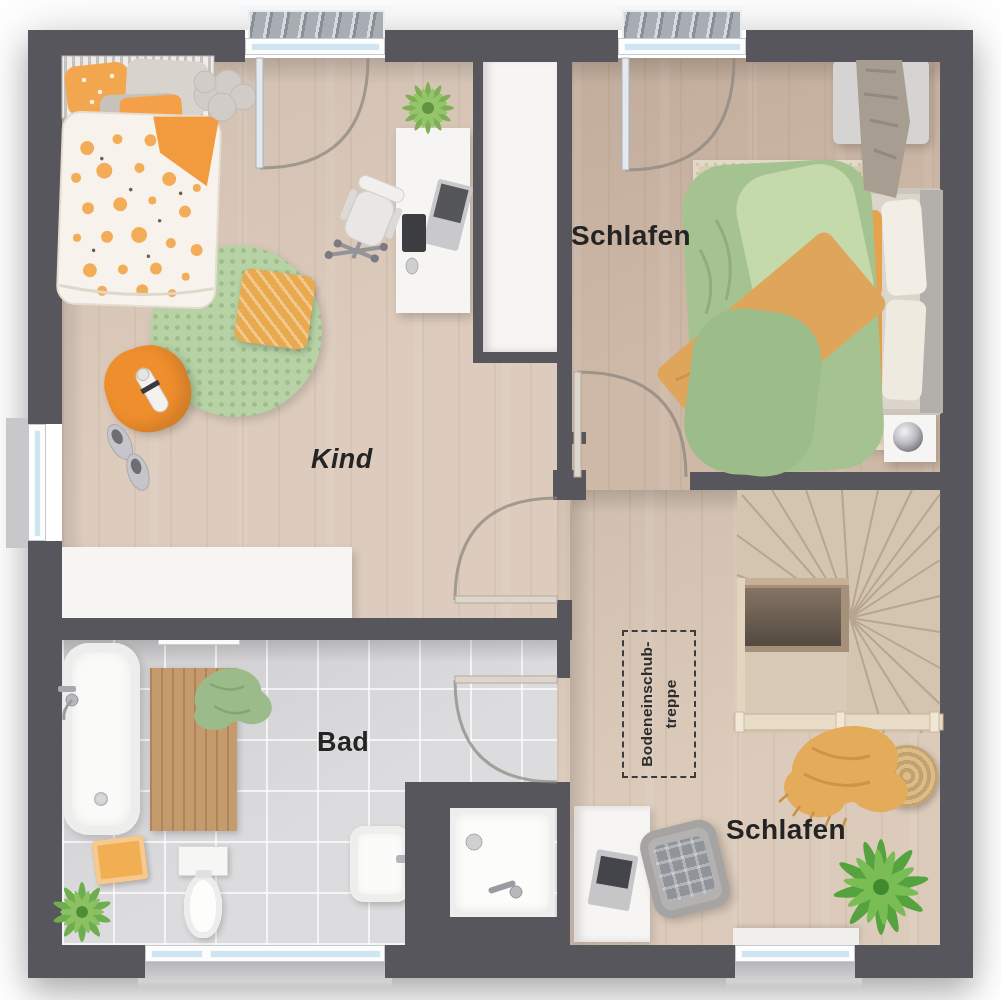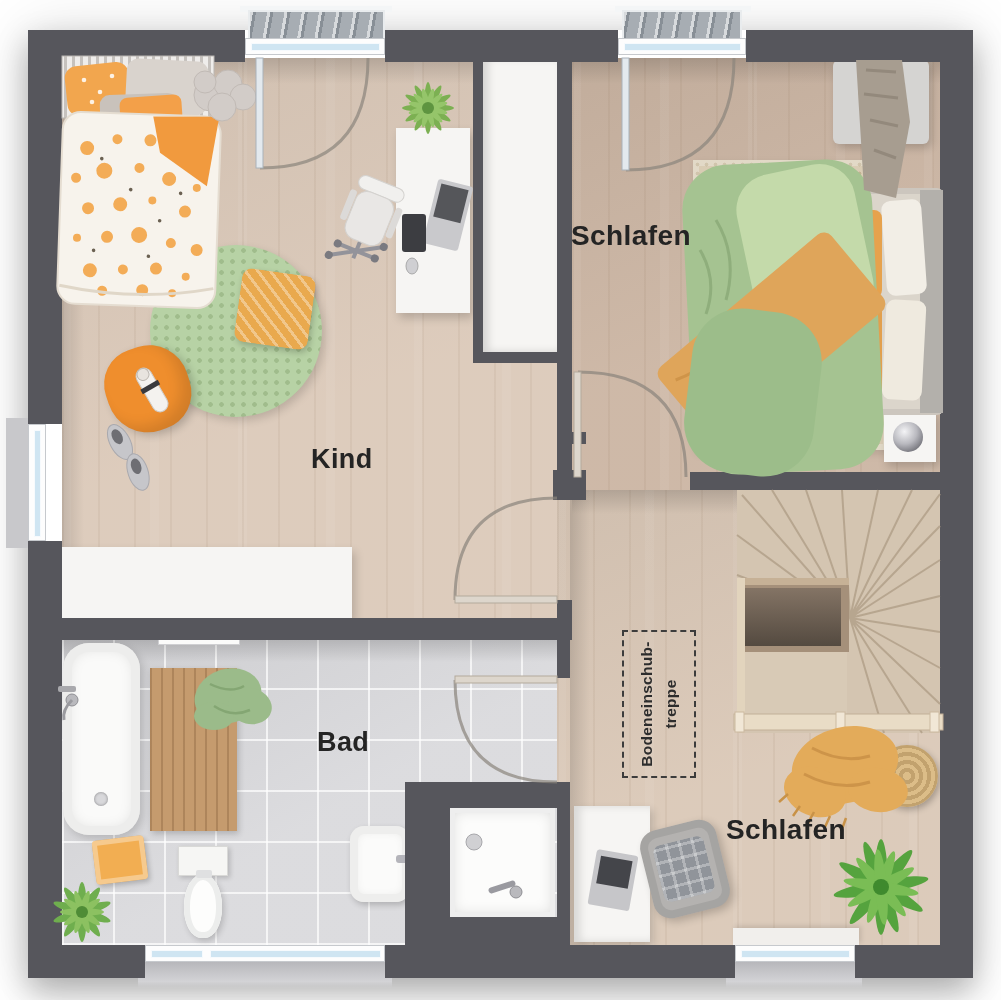--- a/index.html
+++ b/index.html
@@ -389,21 +389,21 @@
       <path d="M455 680 Q455 782 557 782"></path>
       <path d="M578 372 Q686 372 686 477"></path>
     </g>
     <rect x="256" y="58" width="7" height="110" fill="#e3e9ee" stroke="#a9b2ba"></rect>
     <rect x="622" y="58" width="7" height="112" fill="#e3e9ee" stroke="#a9b2ba"></rect>
     <rect x="455" y="596" width="102" height="7" fill="#ddd6cc" stroke="#b3aa9c"></rect>
     <rect x="455" y="676" width="102" height="7" fill="#ddd6cc" stroke="#b3aa9c"></rect>
     <rect x="574" y="372" width="7" height="105" fill="#ddd6cc" stroke="#b3aa9c"></rect>
   </svg>
 
-  <div class="label" style="left:311px;top:444px;">Kind</div>
+  <div class="label" style="left:311px;top:444px;font-style:italic;">Kind</div>
   <div class="label" style="left:571px;top:220px;font-size:28px;">Schlafen</div>
   <div class="label" style="left:317px;top:727px;">Bad</div>
   <div class="label" style="left:726px;top:814px;font-size:28px;">Schlafen</div>
 
   <div class="attic-box" style="left:622px;top:630px;width:74px;height:148px;">
     <div class="attic-text">
       <span>Bodeneinschub-</span><br>
       <span>treppe</span>
     </div>
   </div>

